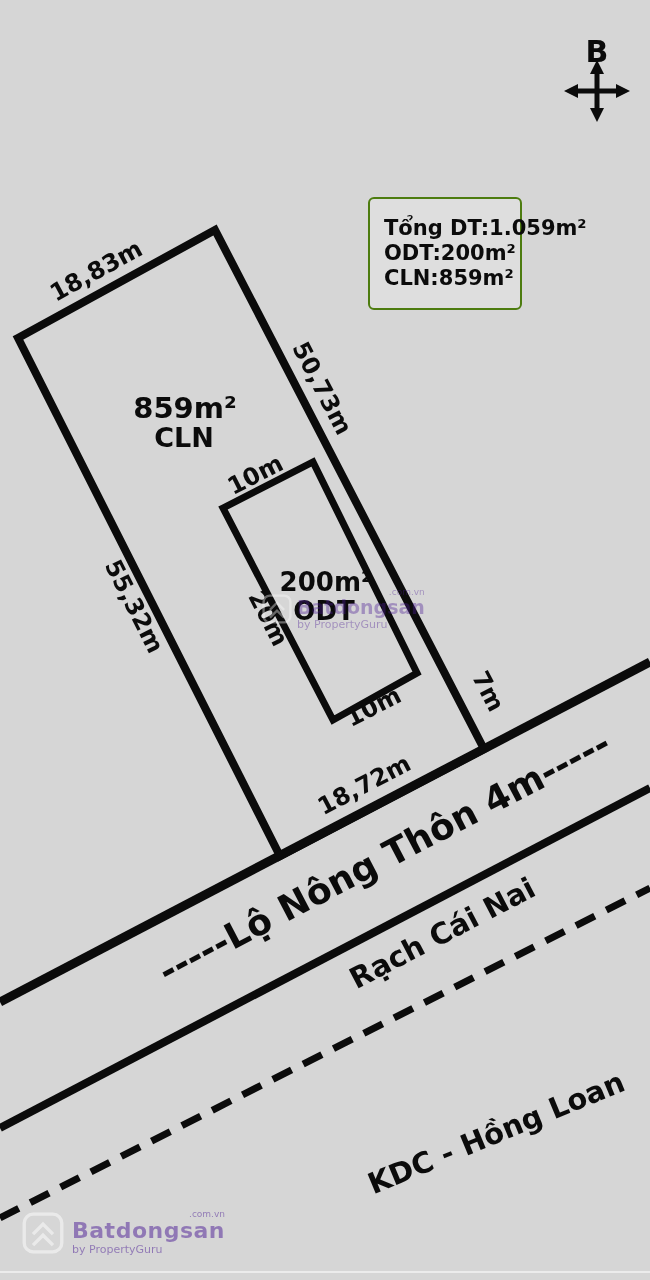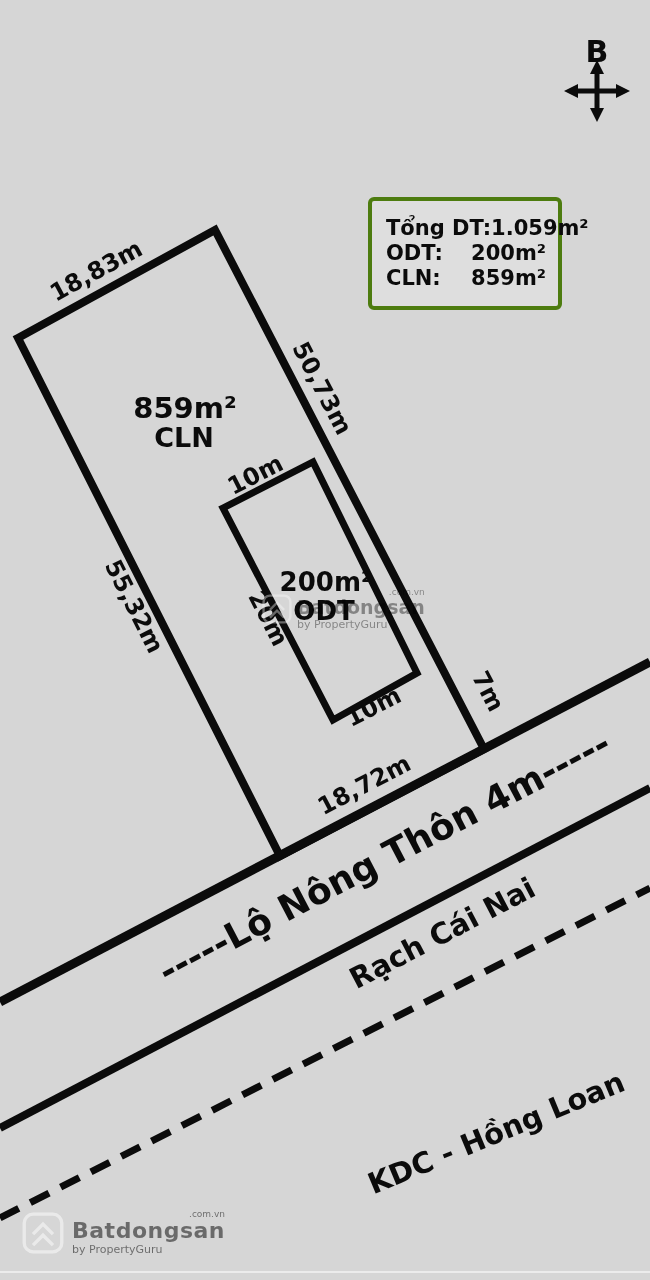--- a/index.html
+++ b/index.html
@@ -33,24 +33,24 @@
   .road-text   { font-size: 36px; }
   .canal-text  { font-size: 29px; }
   .kdc-text    { font-size: 29px; }
   .compass-b   { font-size: 30px; }
 
   
   .info-box {
     position: absolute;
     left: 368px;
     top: 197px;
-    width: 194px;
+    width: 154px;
     height: 113px;
     background: #dedede;
-    border: 4px solid #4d7c0f;
+    border: 2px solid #4d7c0f;
     border-radius: 6px;
     box-sizing: border-box;
     display: flex;
     flex-direction: column;
     justify-content: center;
     padding: 2px 12px 2px 14px;
   }
   .info-row {
     display: flex;
     justify-content: space-between;
@@ -58,21 +58,21 @@
     font-size: 21px;
     line-height: 25px;
     color: #0b0b0b;
     white-space: nowrap;
   }
   .info-row .v { text-align: left; }
 
   
   .wm {
     position: absolute;
-    color: #000000;
+    color: #4c1d95;
     opacity: 0.45;
     pointer-events: none;
   }
   .wm-center { left: 262px; top: 588px; display: flex; align-items: center; gap: 5px; opacity: 0.38; }
   .wm-bottom { left: 22px; top: 1210px; display: flex; align-items: center; gap: 8px; opacity: 0.5; }
   .wm-textcol { display: flex; flex-direction: column; line-height: 1; }
   .wm-domain  { font-size: 9px;  align-self: flex-end; margin-bottom: 1px; }
   .wm-brand   { font-size: 22px; font-weight: bold; letter-spacing: 0.5px; }
   .wm-brand-sm{ font-size: 19px; font-weight: bold; }
   .wm-byline  { font-size: 11px; margin-top: 2px; }

